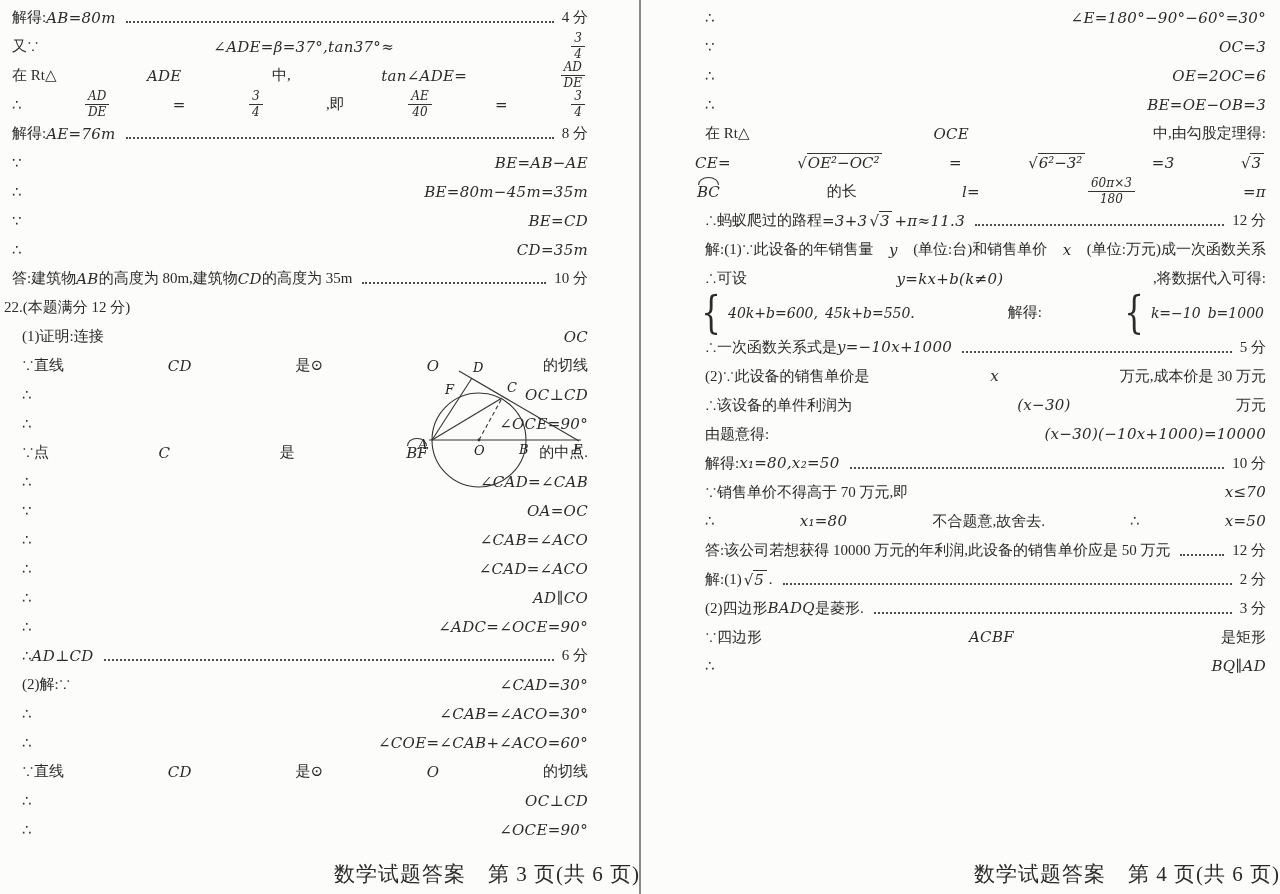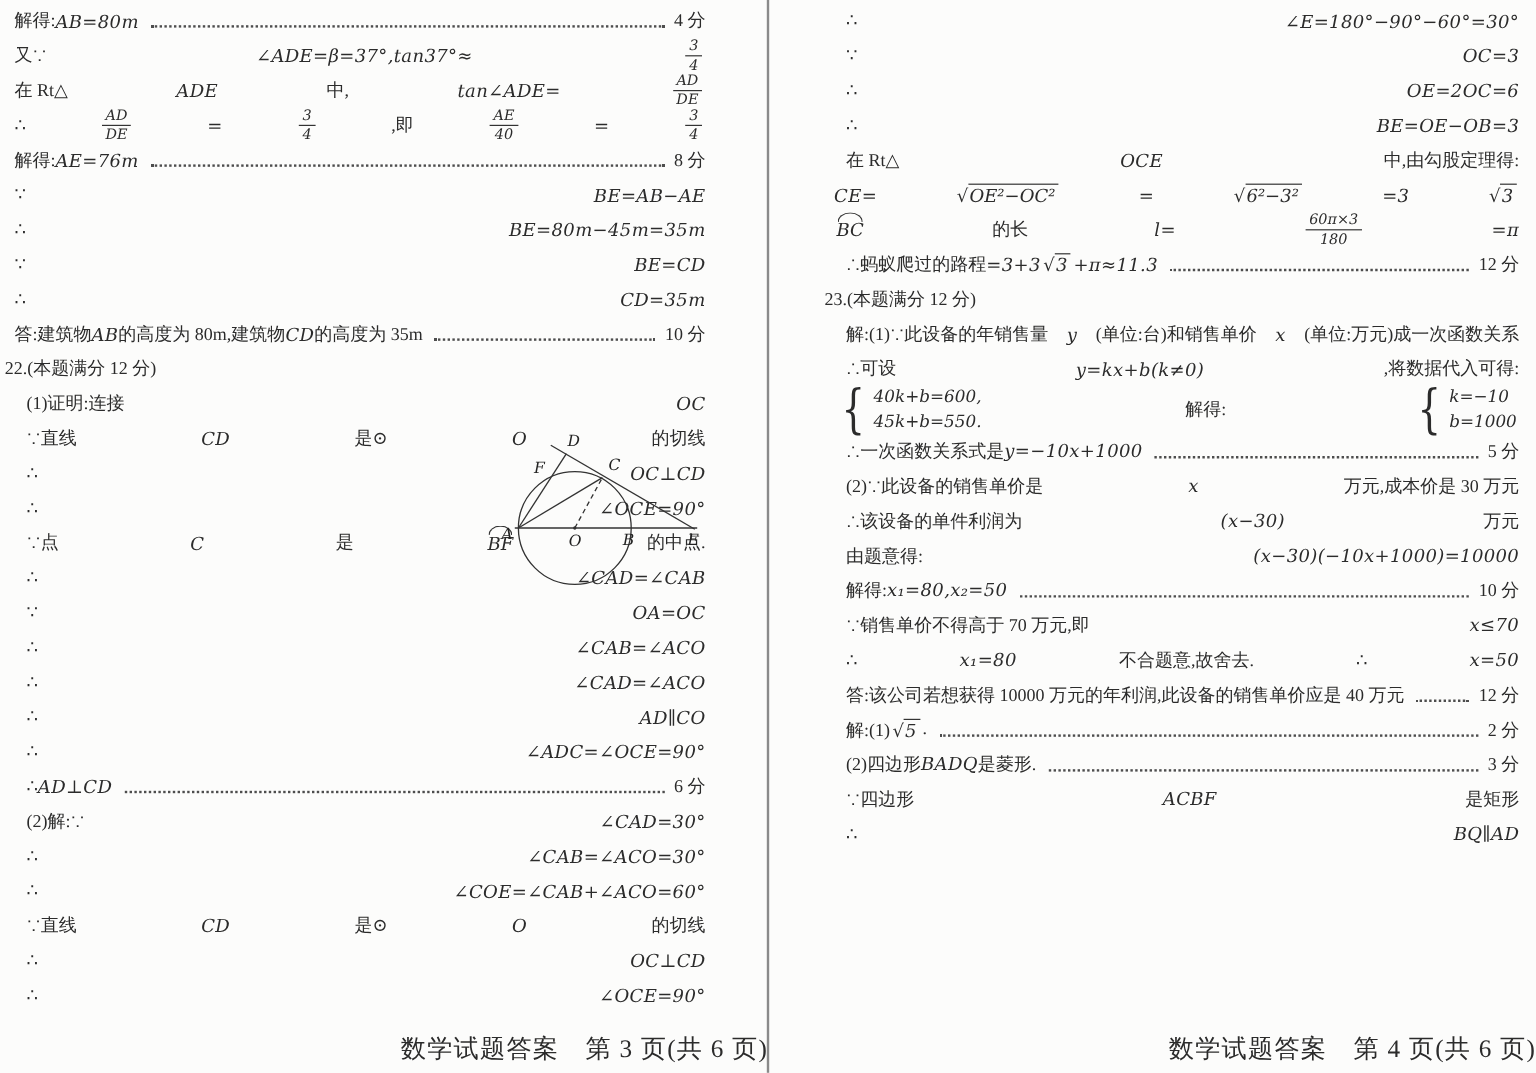--- a/index.html
+++ b/index.html
@@ -24,21 +24,21 @@
   .frac .den{font-size:12px;padding:1px 3px 0;}
   .frac span{font-family:"DejaVu Serif",serif;font-style:italic;}
   .sqrt{display:inline-flex;align-items:flex-start;margin:0 2px;}
   .sqrt .sign{font-style:normal;font-family:"DejaVu Sans",sans-serif;transform:translateY(1px);}
   .sqrt .rad{border-top:1.4px solid #333;padding:0 3px 0 1px;font-family:"DejaVu Serif",serif;font-style:italic;}
   .arc{position:relative;font-family:"DejaVu Serif",serif;font-style:italic;margin:0 2px;display:inline-block;}
   .arc::before{content:"";position:absolute;left:5%;right:5%;top:-6px;height:7px;
     border:1.4px solid #333;border-bottom:none;border-radius:50% 50% 0 0 / 100% 100% 0 0;}
   .sys{display:inline-flex;align-items:center;margin:0 2px;}
   .sys .brace{font-size:44px;font-weight:100;line-height:.9;font-family:"DejaVu Serif",serif;margin-right:3px;transform:scaleX(.7);}
-  .sys .rows{display:inline-flex;flex-direction:column;gap:7px;}
+  .sys .rows{display:inline-flex;flex-direction:row;gap:7px;}
   .sys .rows .row{font-family:"DejaVu Serif",serif;font-style:italic;font-size:14px;line-height:1;}
   .leader{flex:1;min-width:24px;border-bottom:2px dotted #4d4d4d;height:.62em;margin:0 8px 0 10px;}
   .score{white-space:nowrap;font-family:"Liberation Serif",serif;}
   .footer{position:absolute;bottom:6px;left:0;right:0;text-align:right;font-size:21px;letter-spacing:1px;}
   #figure-box{position:absolute;left:415px;top:356px;width:195px;height:152px;}
   #figure-box svg{width:100%;height:100%;}
   .figlabel{font-family:"DejaVu Serif",serif;font-style:italic;font-size:13px;fill:#222;}
 </style>
 </head>
 <body>
@@ -288,23 +288,20 @@
         <span class="cjk">∴蚂蚁爬过的路程</span>
         <span class="math">=3+3</span>
         <span class="sqrt">
           <span class="sign">√</span>
           <span class="rad">3</span>
         </span>
         <span class="math">+π≈11.3</span>
         <span class="leader"></span>
         <span class="score">12 分</span>
       </div>
-      <div class="line i0">
-        <span class="cjk">23.(本题满分 12 分)</span>
-      </div>
       <div class="line i2">
         <span class="cjk">解:(1)∵此设备的年销售量 </span>
         <span class="math">y</span>
         <span class="cjk">(单位:台)和销售单价 </span>
         <span class="math">x</span>
         <span class="cjk">(单位:万元)成一次函数关系</span>
       </div>
       <div class="line i2">
         <span class="cjk">∴可设 </span>
         <span class="math">y=kx+b(k≠0)</span>
@@ -358,21 +355,21 @@
         <span class="math">x≤70</span>
       </div>
       <div class="line i2">
         <span class="cjk">∴</span>
         <span class="math">x₁=80</span>
         <span class="cjk"> 不合题意,故舍去.</span>
         <span class="cjk">∴</span>
         <span class="math">x=50</span>
       </div>
       <div class="line i2">
-        <span class="cjk">答:该公司若想获得 10000 万元的年利润,此设备的销售单价应是 40 万元</span>
+        <span class="cjk">答:该公司若想获得 10000 万元的年利润,此设备的销售单价应是 50 万元</span>
         <span class="leader"></span>
         <span class="score">12 分</span>
       </div>
       <div class="line i2">
         <span class="cjk">解:(1)</span>
         <span class="sqrt">
           <span class="sign">√</span>
           <span class="rad">5</span>
         </span>
         <span class="cjk">.</span>

